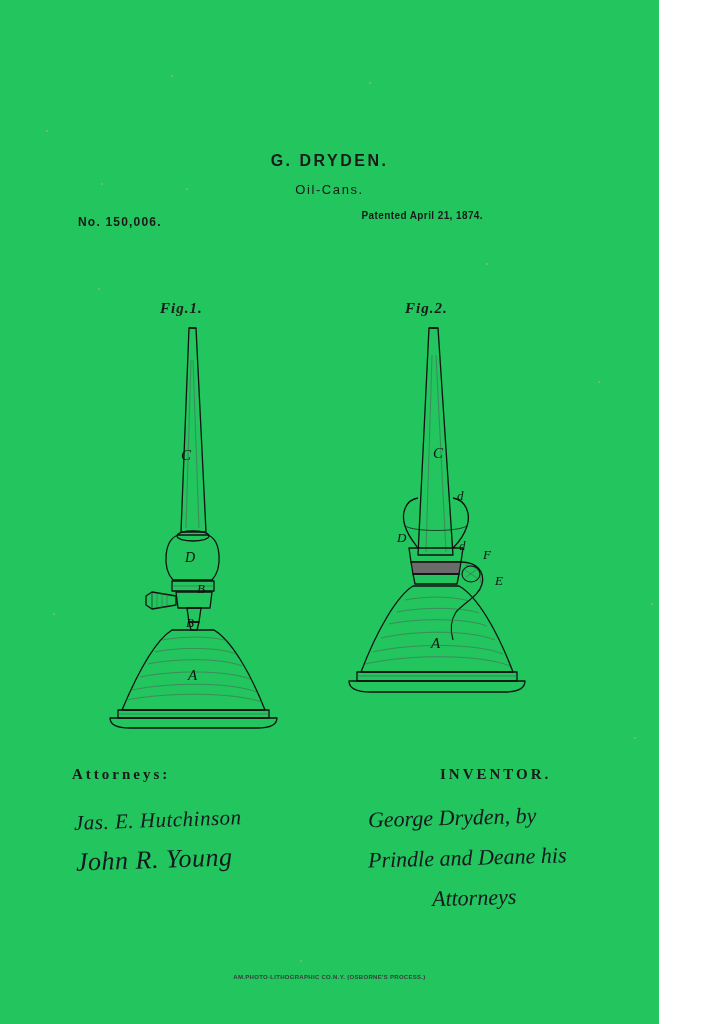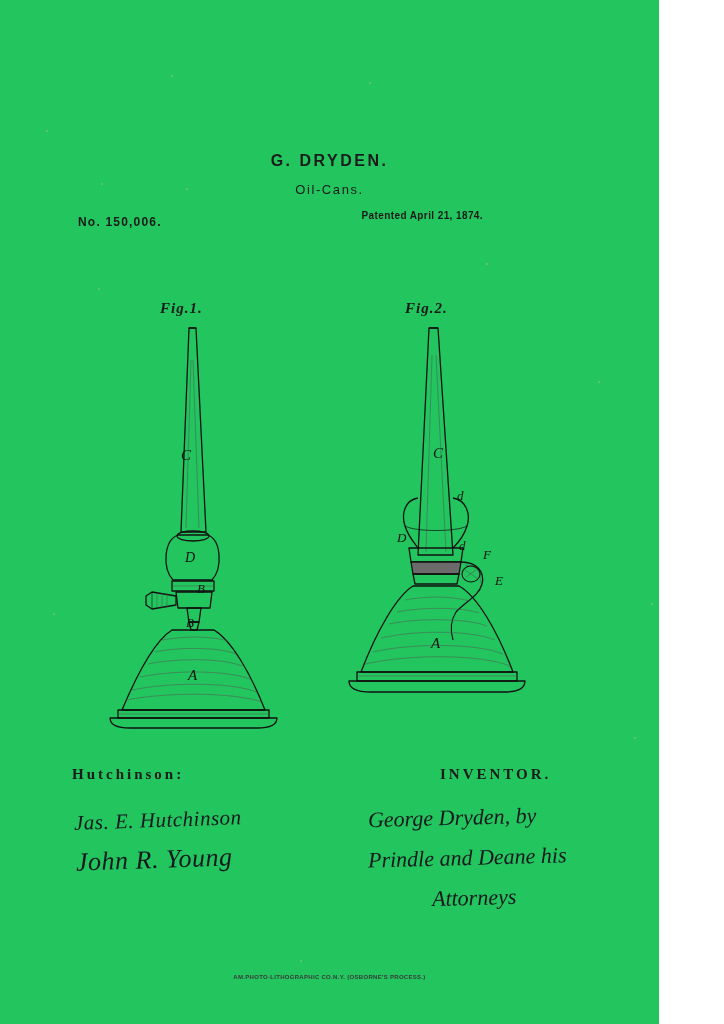--- a/index.html
+++ b/index.html
@@ -259,21 +259,21 @@
     </g>
     <text x="128" y="158" font-size="15">C</text>
     <text x="152" y="200" font-size="13">d</text>
     <text x="92" y="242" font-size="13">D</text>
     <text x="154" y="250" font-size="13">d</text>
     <text x="178" y="259" font-size="13">F</text>
     <text x="190" y="285" font-size="13">E</text>
     <text x="126" y="348" font-size="15">A</text>
   </svg>
 
-  <div class="sig-heading" id="witness-heading">Hutchinson:</div>
+  <div class="sig-heading" id="witness-heading">Attorneys:</div>
   <div class="sig-heading" id="inventor-heading">INVENTOR.</div>
 
   <div class="script" id="witness-1">Jas. E. Hutchinson</div>
   <div class="script" id="witness-2">John R. Young</div>
 
   <div class="script" id="inventor-1">George Dryden, by</div>
   <div class="script" id="inventor-2">Prindle and Deane his</div>
   <div class="script" id="inventor-3">Attorneys</div>
 
   <div class="footer-credit">AM.PHOTO-LITHOGRAPHIC CO.N.Y. (OSBORNE'S PROCESS.)</div>

